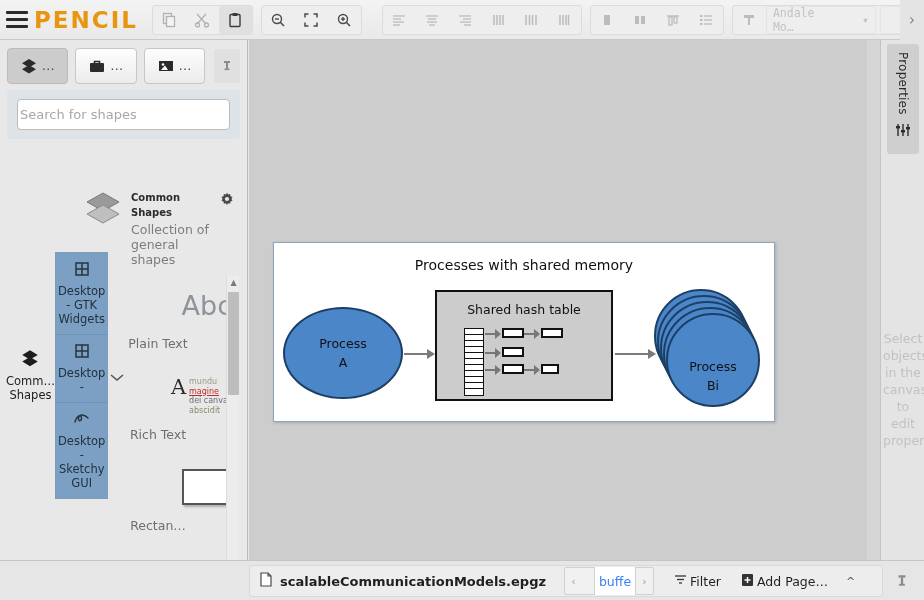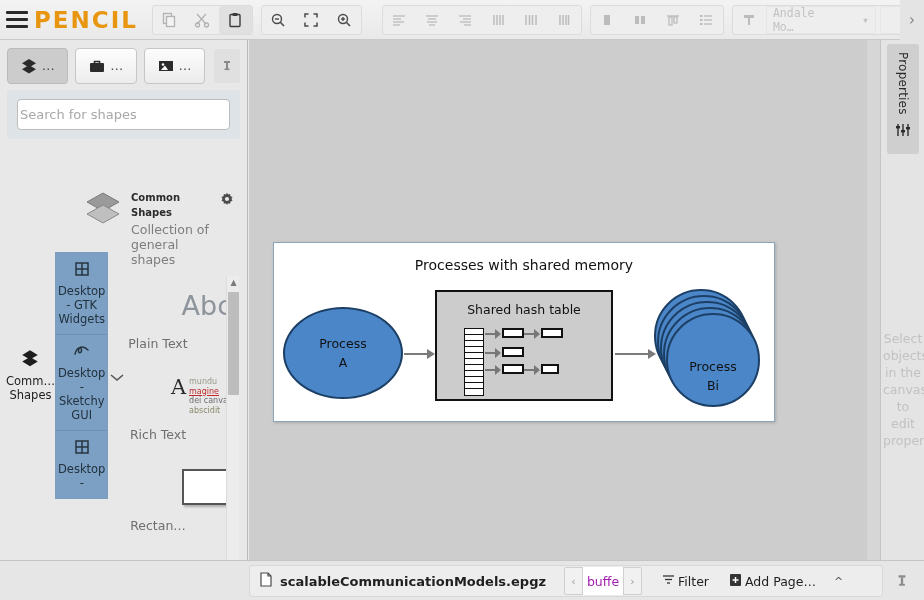--- a/index.html
+++ b/index.html
@@ -245,21 +245,21 @@
   .docname { font-size: 13px; font-weight: bold; color: #1f1f1f; }
   .pager {
     display: flex; align-items: center; height: 28px;
     border: 1px solid #cfcfcf; border-radius: 2px; background: #f1f1f1;
     margin-left: 10px;
   }
   .pager .chev { width: 17px; text-align: center; color: #9a9a9a; font-size: 11px; cursor: pointer;}
   .pagetab {
     background: #fff; border-left: 1px solid #d0d0d0; border-right: 1px solid #d0d0d0;
     height: 28px; width: 42px; display: flex; align-items: center; justify-content: center;
-    font-size: 12.5px; color: #a21caf; overflow: hidden; cursor: pointer;
+    font-size: 12.5px; color: #3b82f6; overflow: hidden; cursor: pointer; margin-left: 12px;
   }
   .sbtn {
     display: flex; align-items: center; gap: 3px; font-size: 12.5px; color: #1f1f1f;
     cursor: pointer; margin-left: 12px;
   }
   .collapsebtn { margin-left: 10px; color: #555; font-size: 11px; cursor: pointer; }
   .statpin {
     position: absolute; right: 14px; top: 12px; width: 16px; height: 16px; cursor: pointer;
   }
 </style>
@@ -492,35 +492,35 @@
             <svg width="18" height="18" viewBox="0 0 18 18">
               <rect x="3" y="3" width="12" height="12" fill="none" stroke="#26343f" stroke-width="1.5"></rect>
               <line x1="9" y1="3" x2="9" y2="15" stroke="#26343f" stroke-width="1.5"></line>
               <line x1="3" y1="9" x2="15" y2="9" stroke="#26343f" stroke-width="1.5"></line>
             </svg>
           </div>
           <div>Desktop - GTK Widgets</div>
         </div>
         <div class="rail-item">
           <div class="ricon">
-            <svg width="20" height="18" viewBox="0 0 20 18">
-              <path d="M3 12 C5 5, 9 4, 9.5 8 C10 11, 6 12, 6.5 8 C7 4, 12 4, 16 8" fill="none" stroke="#26343f" stroke-width="1.5" stroke-linecap="round"></path>
-            </svg>
-          </div>
-          <div>Desktop - Sketchy GUI</div>
-        </div>
-        <div class="rail-item">
-          <div class="ricon">
             <svg width="18" height="18" viewBox="0 0 18 18">
               <rect x="3" y="3" width="12" height="12" fill="none" stroke="#26343f" stroke-width="1.5"></rect>
               <line x1="9" y1="3" x2="9" y2="15" stroke="#26343f" stroke-width="1.5"></line>
               <line x1="3" y1="9" x2="15" y2="9" stroke="#26343f" stroke-width="1.5"></line>
             </svg>
           </div>
           <div>Desktop -</div>
+        </div>
+        <div class="rail-item">
+          <div class="ricon">
+            <svg width="20" height="18" viewBox="0 0 20 18">
+              <path d="M3 12 C5 5, 9 4, 9.5 8 C10 11, 6 12, 6.5 8 C7 4, 12 4, 16 8" fill="none" stroke="#26343f" stroke-width="1.5" stroke-linecap="round"></path>
+            </svg>
+          </div>
+          <div>Desktop - Sketchy GUI</div>
         </div>
       </div>
 
       <div class="rail-more">
         <svg width="18" height="10" viewBox="0 0 18 10">
           <path d="M3 3 L9 8 L15 3" fill="none" stroke="#555" stroke-width="1.6"></path>
         </svg>
       </div>
       <div class="rail-grid">
         <svg width="20" height="14" viewBox="0 0 20 14">

